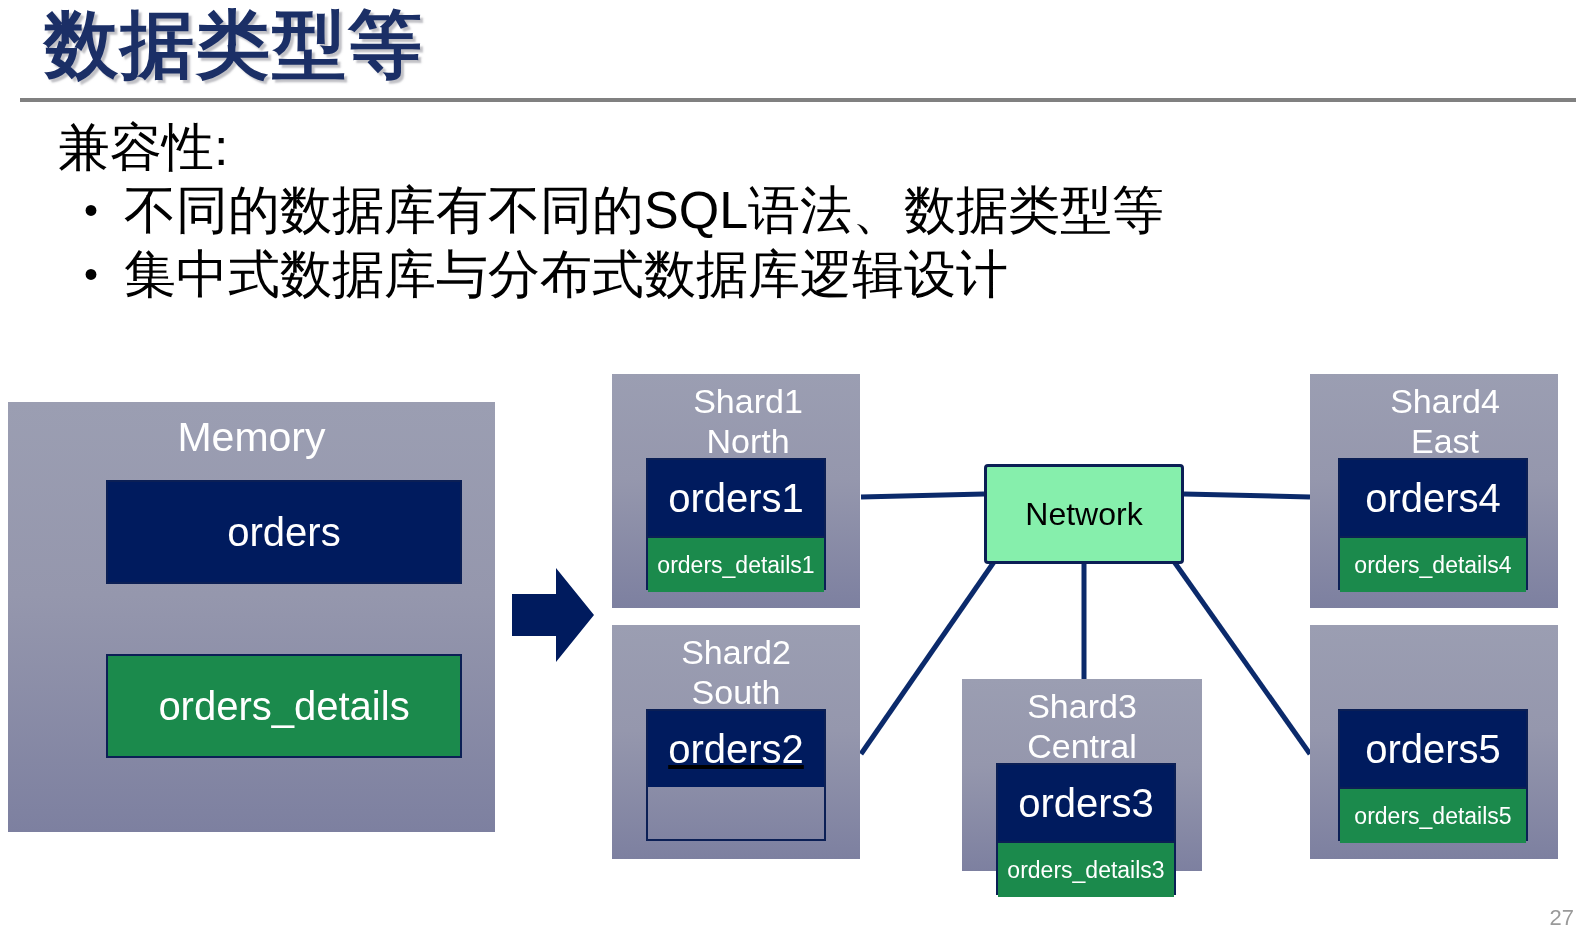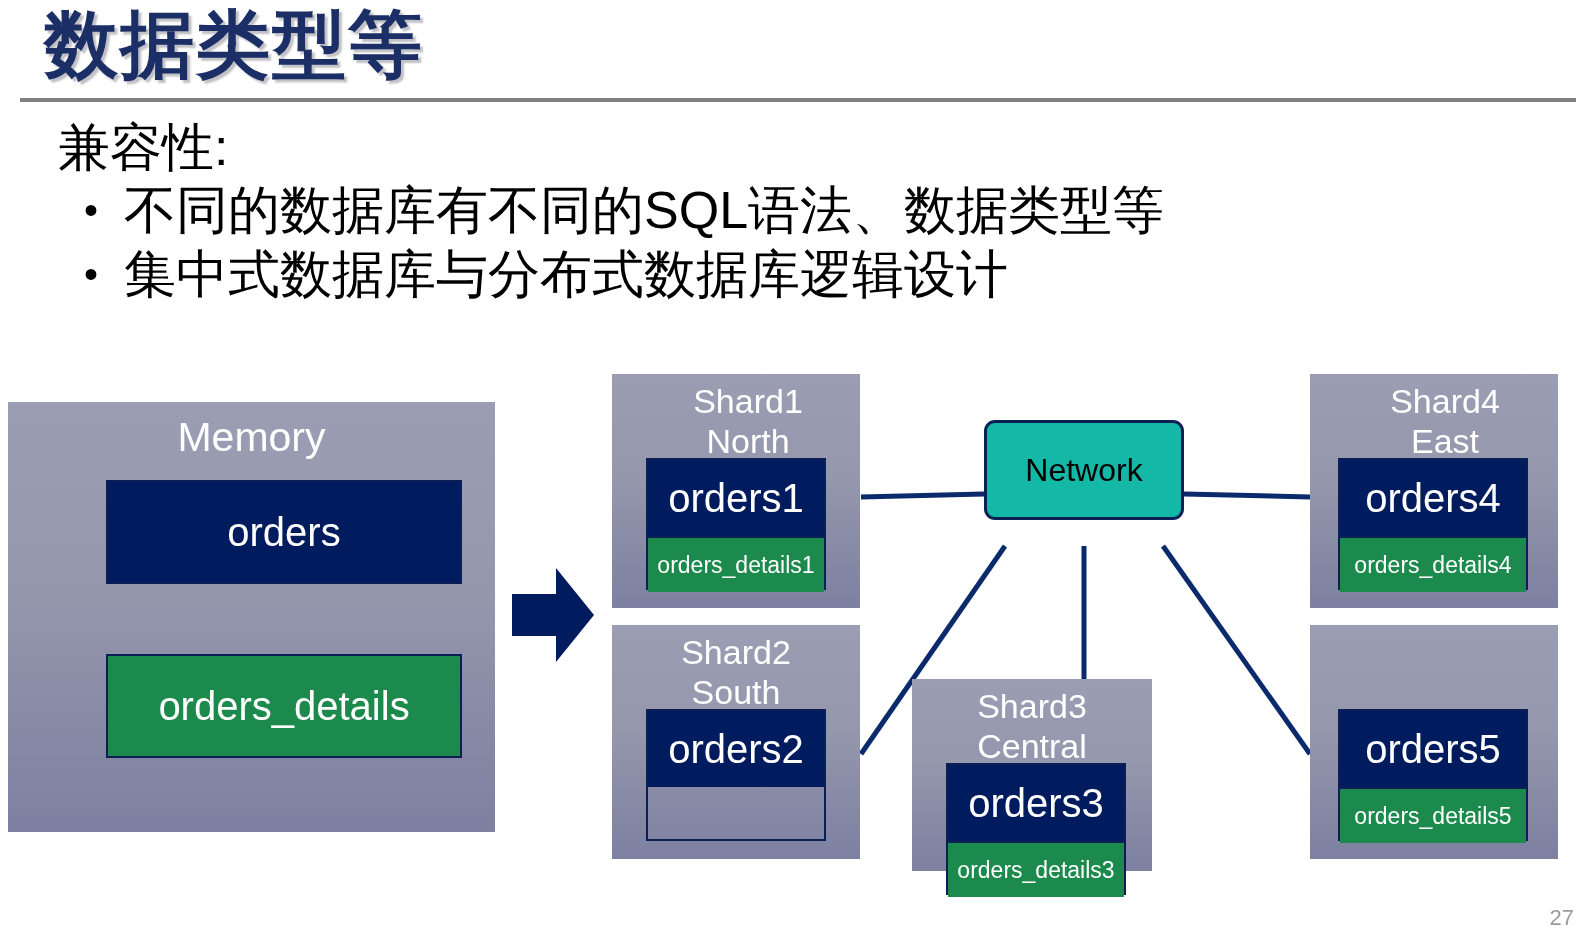--- a/index.html
+++ b/index.html
@@ -154,42 +154,42 @@
     display: flex;
     align-items: center;
     justify-content: center;
     font-size: 23px;
     box-sizing: border-box;
     border-top: 2px solid #0b1f55;
   }
 
   #shard1-box { left: 612px; top: 374px;  width: 248px; height: 234px; padding-left: 24px; }
   #shard2-box { left: 612px; top: 625px;  width: 248px; height: 234px; }
-  #shard3-box { left: 912px; top: 679px;  width: 240px; height: 192px; }
+  #shard3-box { left: 962px; top: 679px;  width: 240px; height: 192px; }
   #shard4-box { left: 1310px; top: 374px; width: 248px; height: 234px; padding-left: 22px; }
   #shard5-box { left: 1310px; top: 625px; width: 248px; height: 234px; }
 
   #shard1-tables { left: 34px; top: 84px; width: 180px; height: 132px; }
-  #shard2-tables { left: 34px; top: 84px; width: 180px; height: 132px; }
+  #shard2-tables { left: 34px; top: 84px; width: 180px; height: 132px; text-decoration: underline; }
   #shard3-tables { left: 34px; top: 84px; width: 180px; height: 132px; }
   #shard4-tables { left: 28px; top: 84px; width: 190px; height: 132px; }
   #shard5-tables { left: 28px; top: 84px; width: 190px; height: 132px; }
   .shard-tables .tbl-main   { height: 76px; }
   .shard-tables .tbl-detail { height: 56px; }
 
   
   #network-node {
     position: absolute;
     left: 984px;
-    top: 420px;
+    top: 464px;
     width: 200px;
     height: 100px;
-    background: #14b8a6;
+    background: #86efac;
     border: 3px solid #0b1f55;
-    border-radius: 11px;
+    border-radius: 4px;
     display: flex;
     align-items: center;
     justify-content: center;
     color: #000000;
     font-size: 32px;
     box-sizing: border-box;
   }
 
   
   #flow-arrow {

